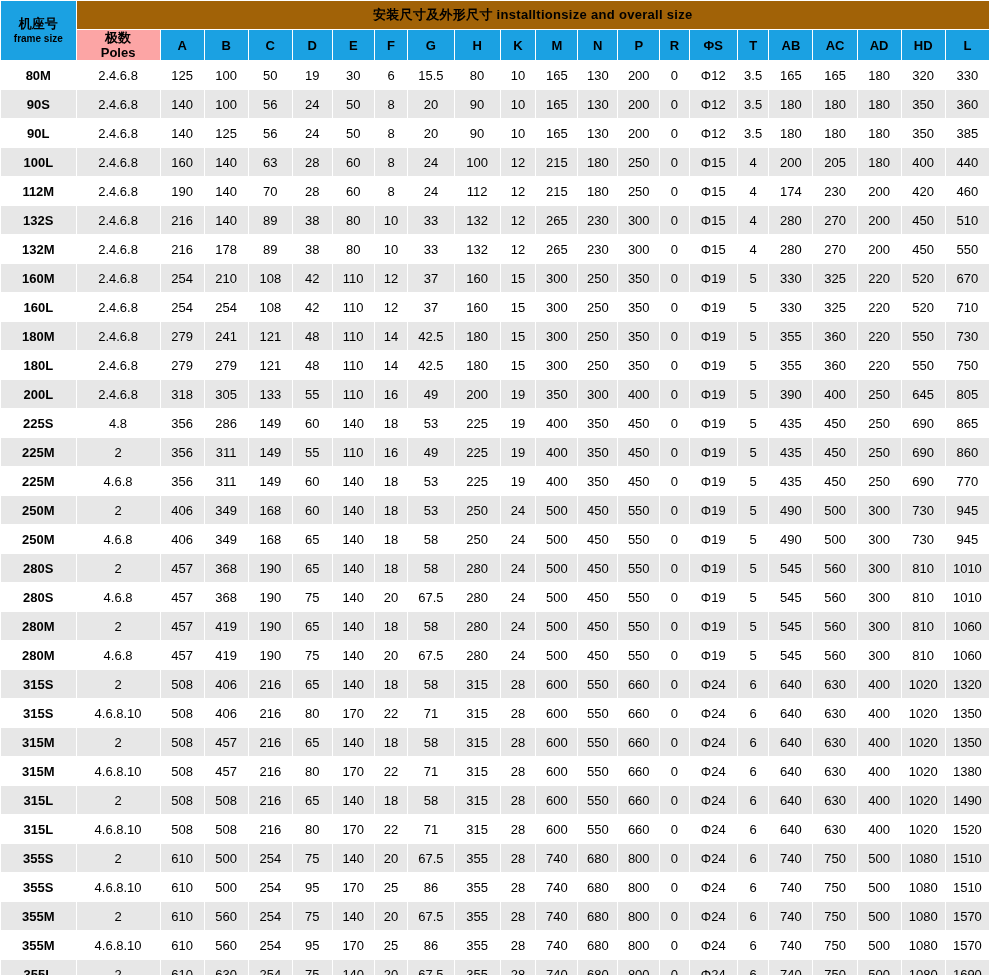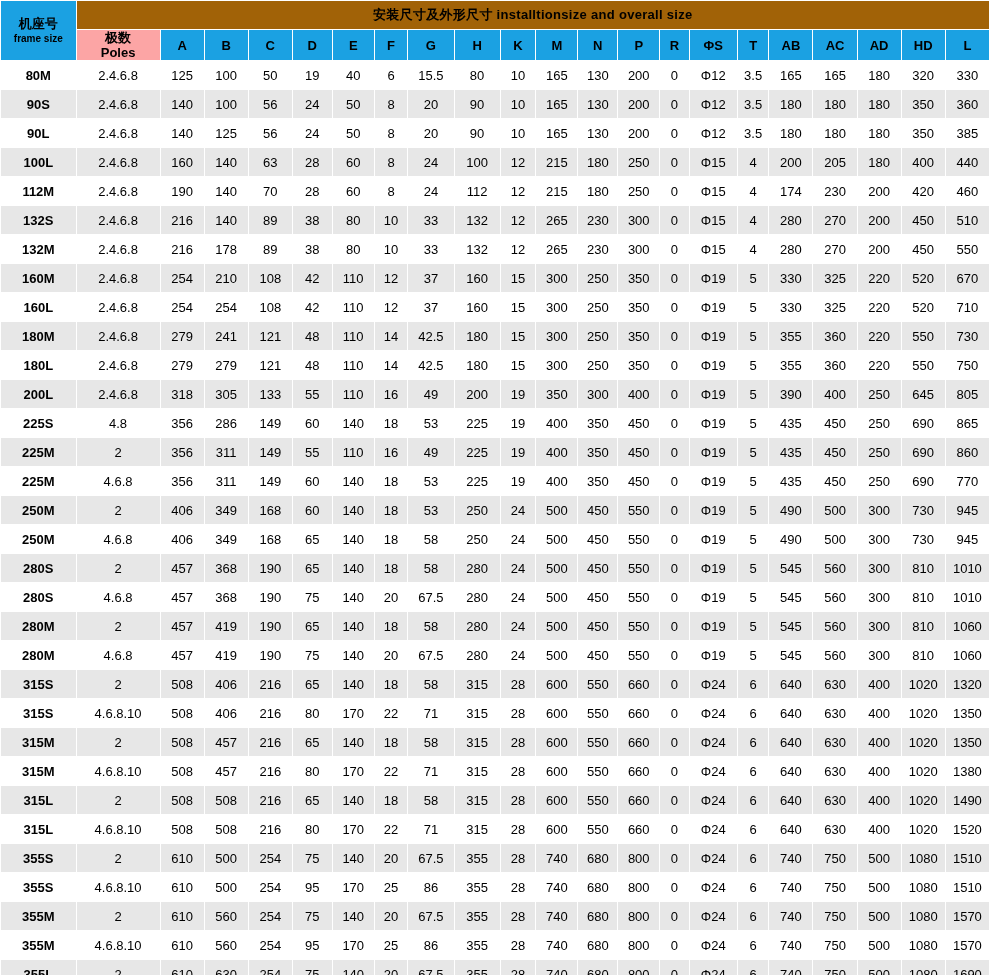--- a/index.html
+++ b/index.html
@@ -154,21 +154,21 @@
       </tr>
     </thead>
     <tbody id="spec-body">
         <tr class="r-odd">
           <td class="c-frame">80M</td>
           <td class="c-poles">2.4.6.8</td>
           <td class="c-val">125</td>
           <td class="c-val">100</td>
           <td class="c-val">50</td>
           <td class="c-val">19</td>
-          <td class="c-val">40</td>
+          <td class="c-val">30</td>
           <td class="c-val">6</td>
           <td class="c-val">15.5</td>
           <td class="c-val">80</td>
           <td class="c-val">10</td>
           <td class="c-val">165</td>
           <td class="c-val">130</td>
           <td class="c-val">200</td>
           <td class="c-val">0</td>
           <td class="c-val">Φ12</td>
           <td class="c-val">3.5</td>

